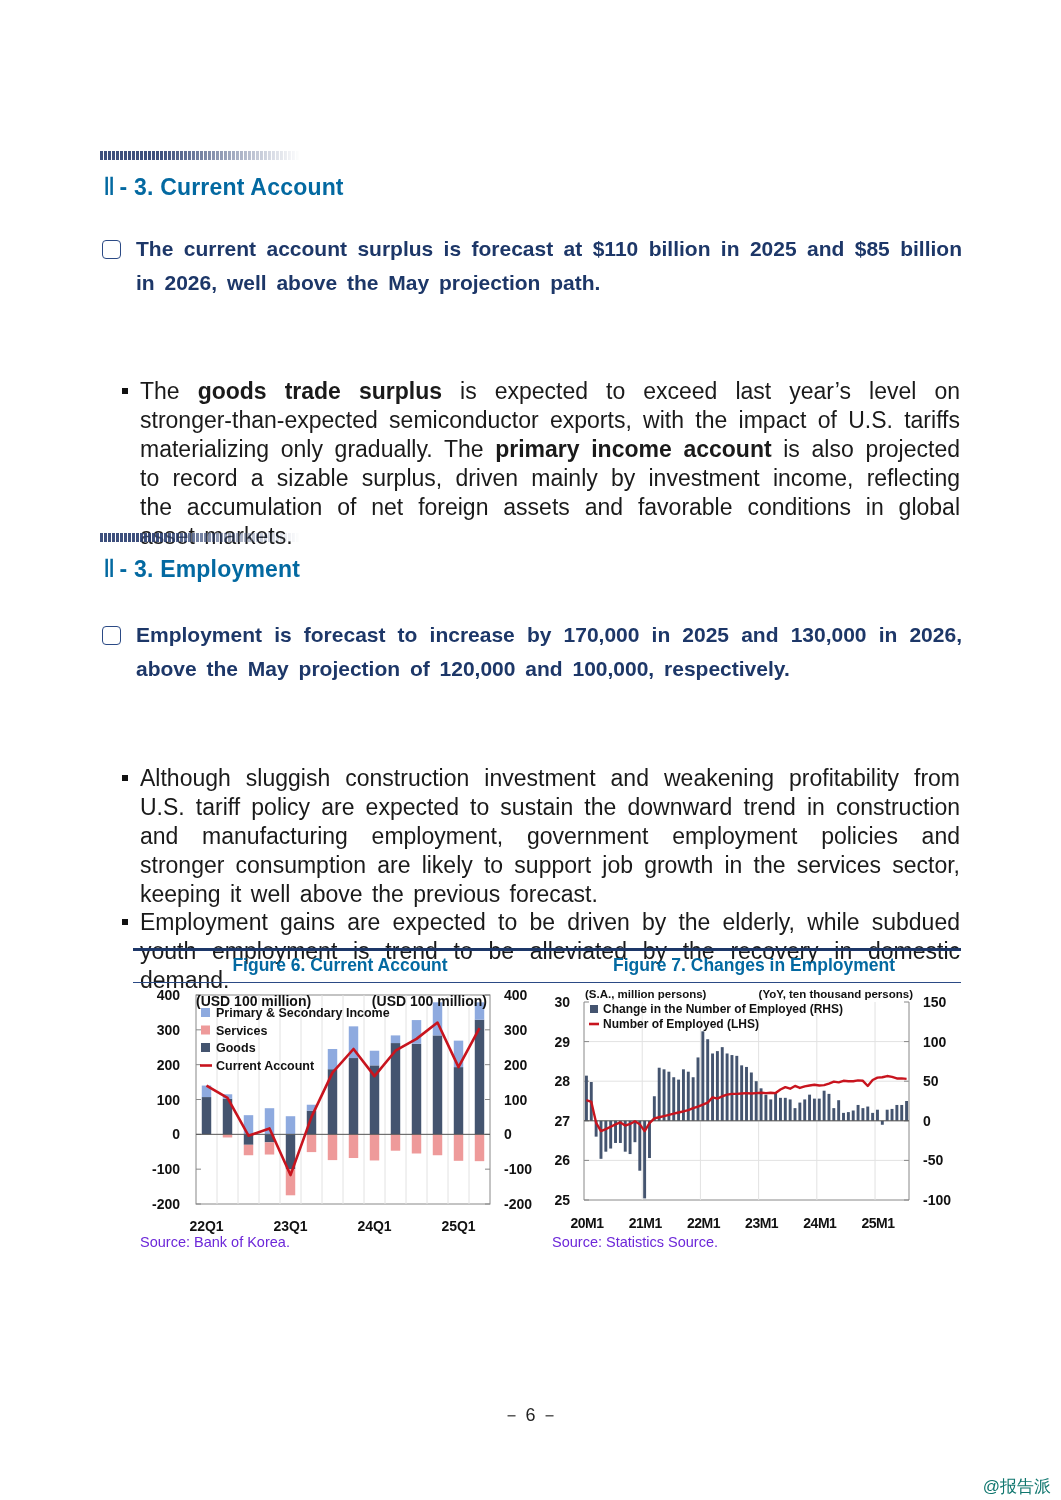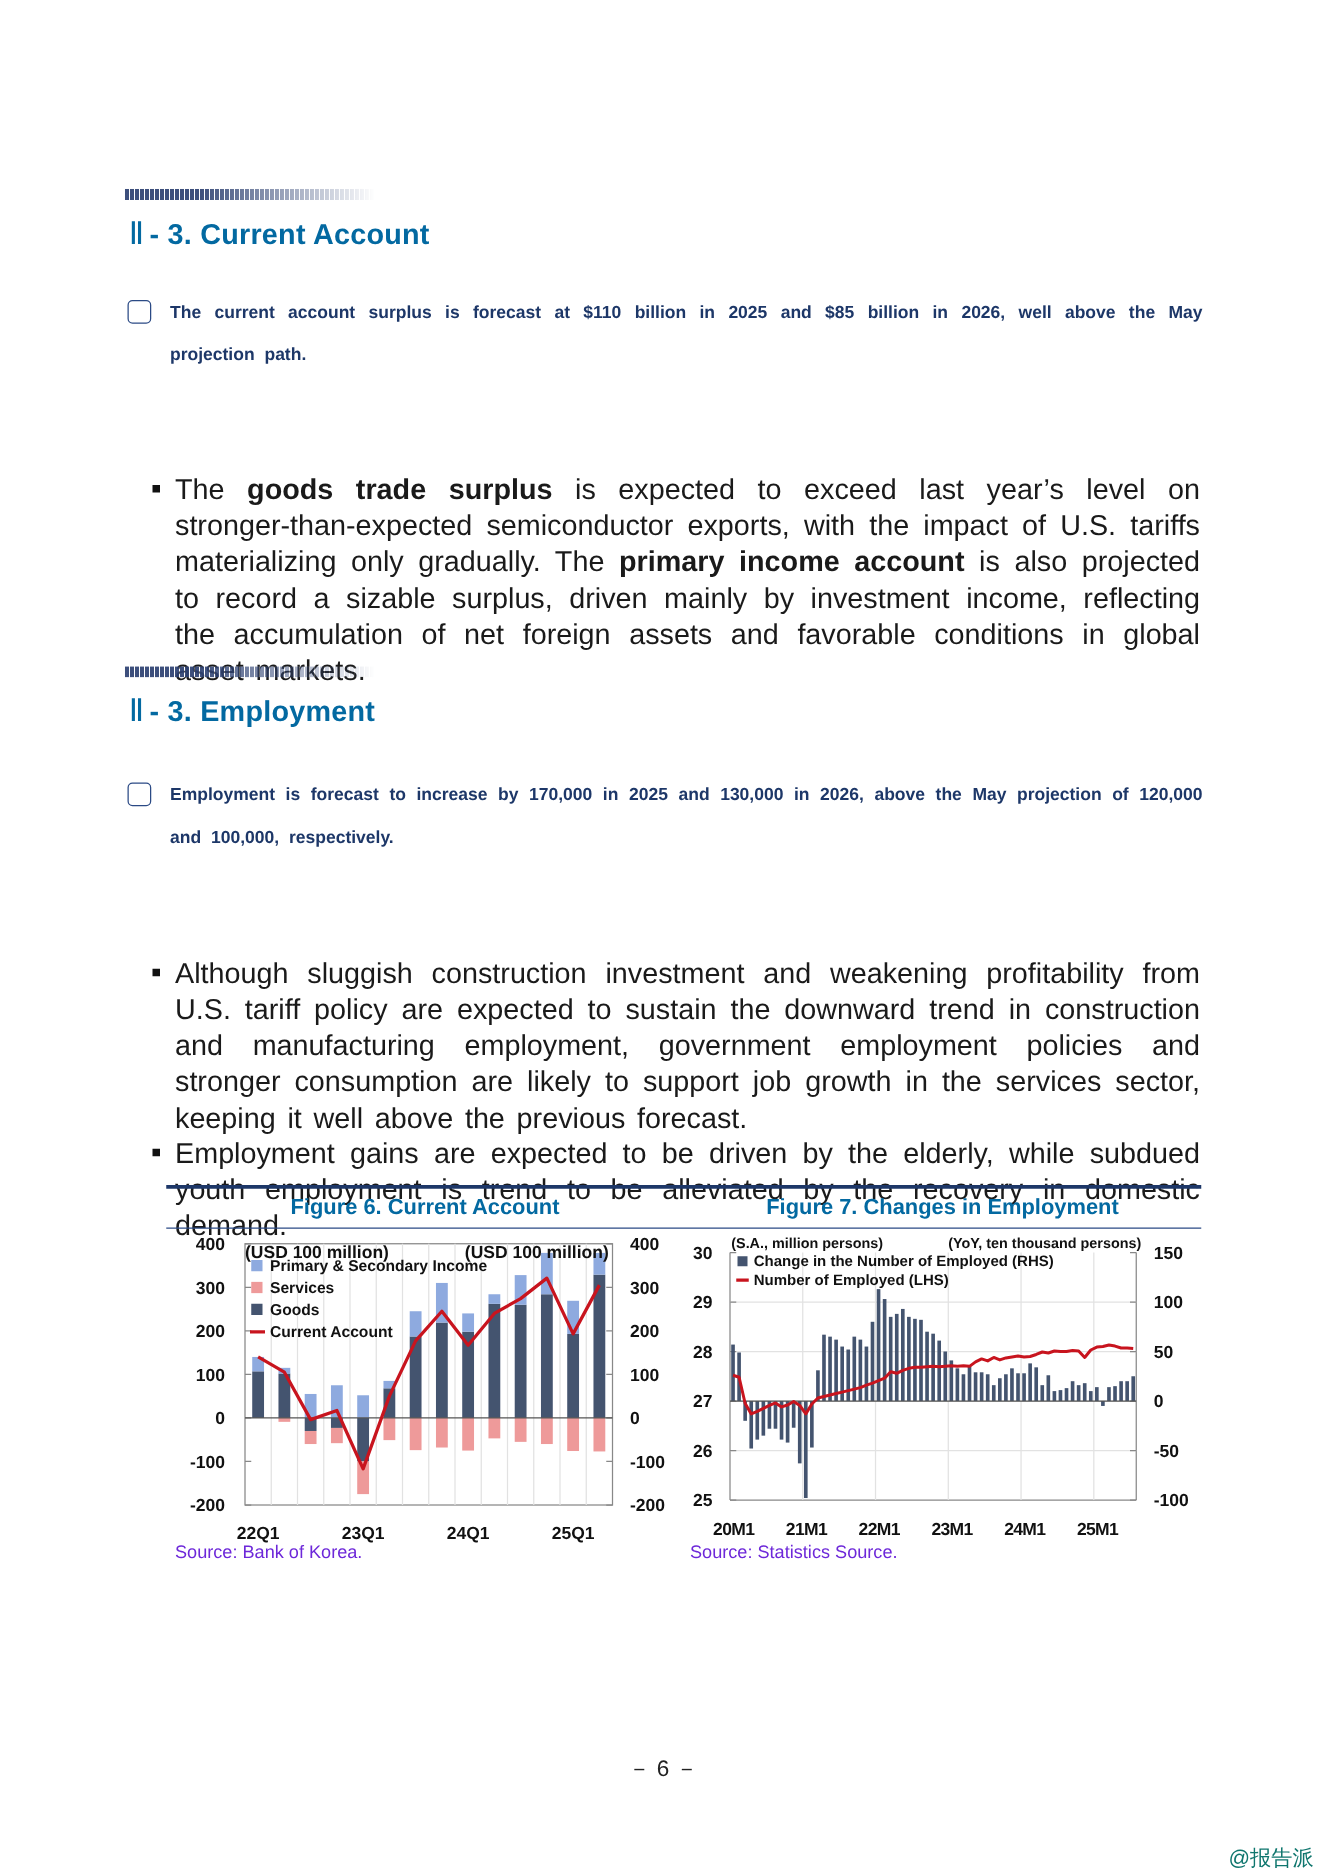--- a/index.html
+++ b/index.html
@@ -6,21 +6,21 @@
   html, body { width: 1061px; height: 1500px; background: #ffffff; }
   body { position: relative; font-family: "Liberation Sans", sans-serif; color: #111; overflow: hidden; }
   .deco-bar { position: absolute; left: 100px; width: 200px; height: 9px;
     background: repeating-linear-gradient(90deg, rgba(40,60,110,0.9) 0 3px, transparent 3px 4px),
                 linear-gradient(90deg, rgba(255,255,255,0) 0%, rgba(255,255,255,1) 100%);
     -webkit-mask-image: linear-gradient(90deg, #000 0%, #000 30%, rgba(0,0,0,0) 100%);
     mask-image: linear-gradient(90deg, #000 0%, #000 30%, rgba(0,0,0,0) 100%);
   }
   .section-title { position: absolute; left: 103px; font-weight: bold; font-size: 23px; color: #0369a1; letter-spacing: 0.2px; }
   .section-title .roman { font-family: "Liberation Serif", serif; font-weight: normal; font-size: 25px; margin-right: 4px; }
-  .lead { position: absolute; left: 102px; width: 860px; font-weight: bold; font-size: 14px; color: #1d3768; line-height: 34px; }
+  .lead { position: absolute; left: 102px; width: 860px; font-weight: bold; font-size: 21px; color: #1d3768; line-height: 34px; }
   .lead .box { position: absolute; left: 0; top: 8px; width: 19px; height: 19px; border: 1.5px solid #2b4a85; border-radius: 4px; }
   .lead .txt { margin-left: 34px; text-align: justify; text-align-last: left; display: block; word-spacing: 4px; }
   .bullet { position: absolute; left: 120px; width: 840px; font-size: 23px; line-height: 29px; color: #1a1a1a; margin-top: 48px; }
   .bullet .sq { position: absolute; left: 2px; top: 11px; width: 6px; height: 6px; background: #111; }
   .bullet .txt { margin-left: 20px; display: block; text-align: justify; word-spacing: 3px; }
   .bullet b { font-weight: bold; }
   .fig-topline { position: absolute; left: 133px; top: 948px; width: 828px; height: 3px; background: #1d3768; }
   .fig-subline { position: absolute; left: 133px; top: 982px; width: 828px; height: 1px; background: #2b4a85; }
   .fig-title { position: absolute; top: 955px; font-size: 17.5px; color: #0369a1; font-weight: bold; text-align: center; }
   .source { position: absolute; font-size: 14.5px; color: #6d28d9; top: 1234px; }

